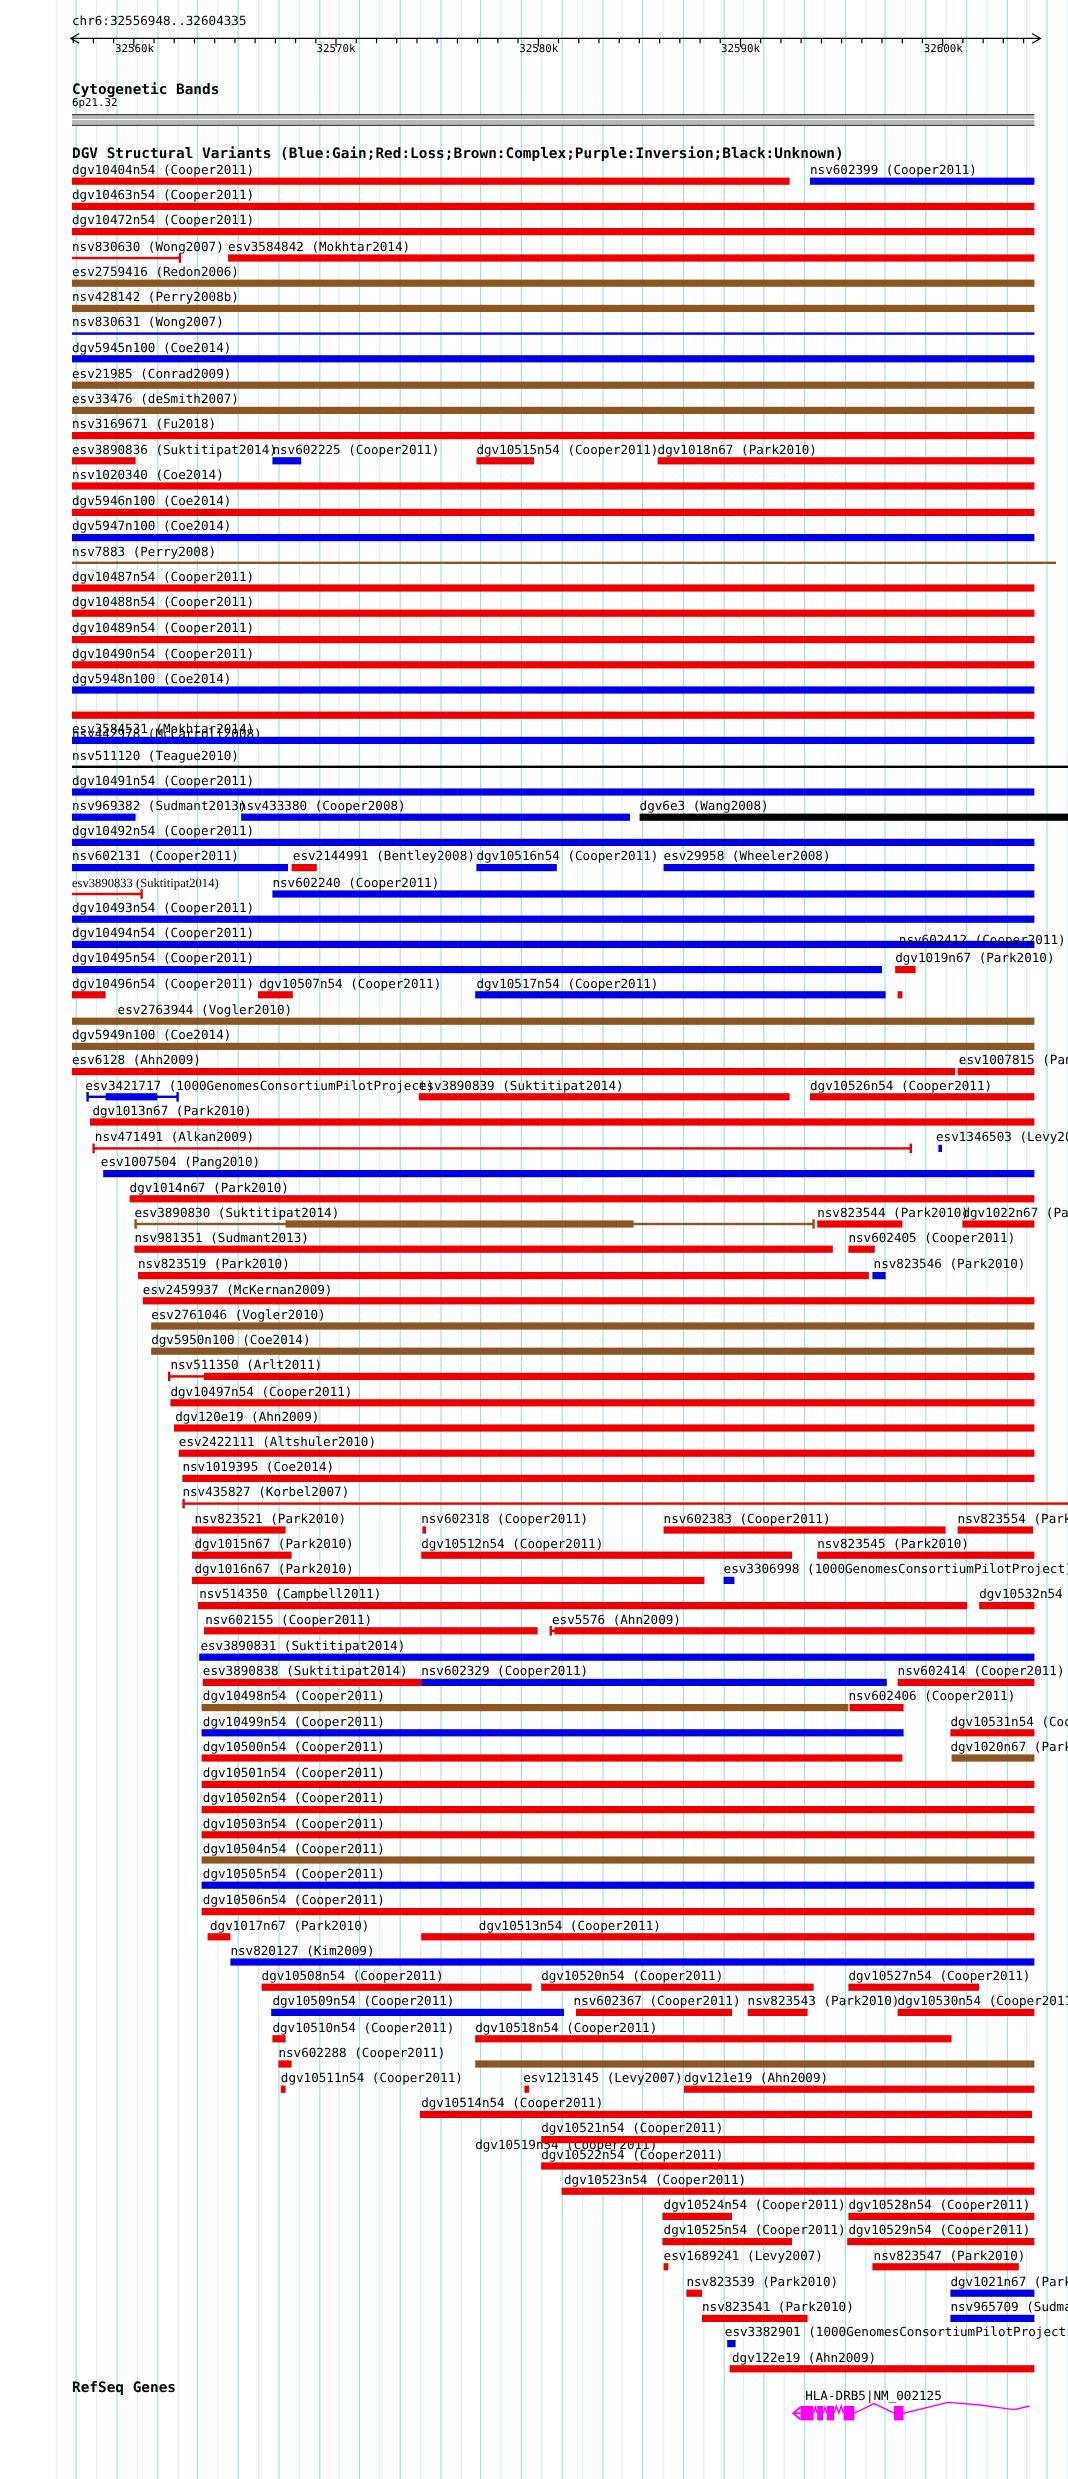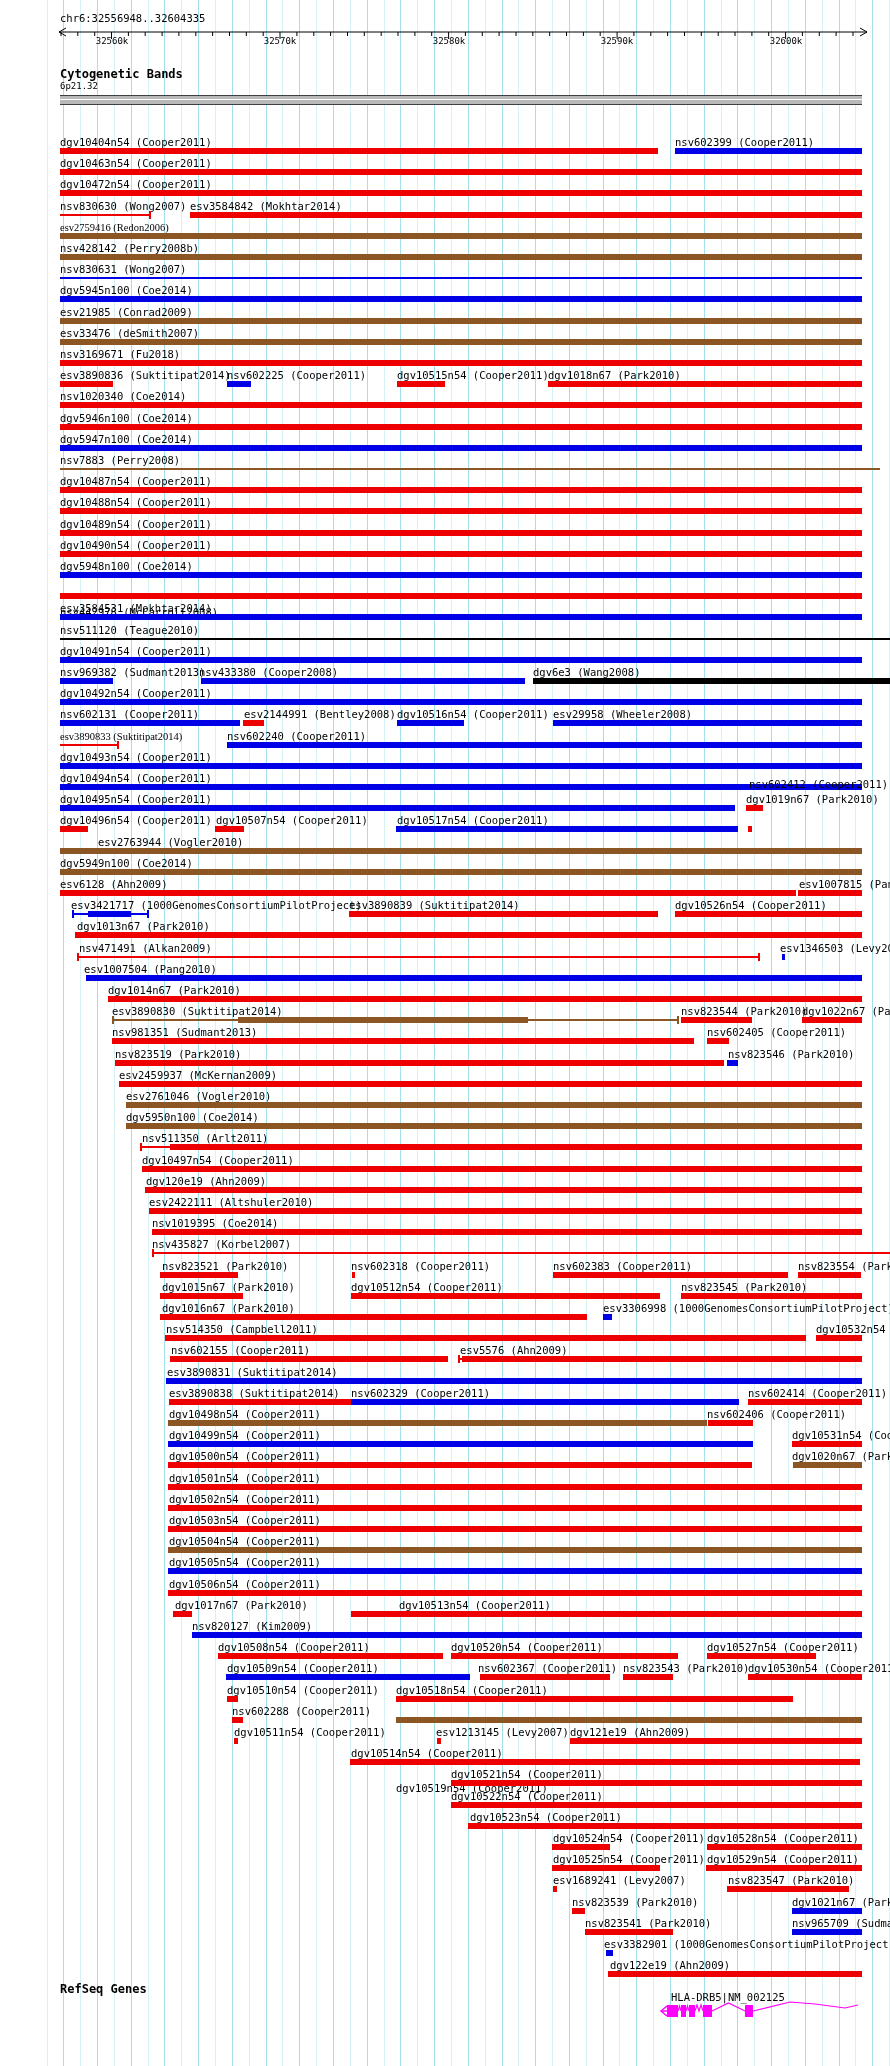--- a/index.html
+++ b/index.html
@@ -137,20 +137,21 @@
       <div class="ticklbl" style="left: 280px;">32570k</div>
       <div class="ticklbl" style="left: 449px;">32580k</div>
       <div class="ticklbl" style="left: 617px;">32590k</div>
       <div class="ticklbl" style="left: 786px;">32600k</div>
     </div>
 
   <div class="hdr" style="left:60px;top:68px;">Cytogenetic Bands</div>
   <div class="tiny" style="left:60px;top:81px;">6p21.32</div>
   <div id="cytoband-bar"></div>
 
+  <div class="hdr" style="left:60px;top:122px;">DGV Structural Variants (Blue:Gain;Red:Loss;Brown:Complex;Purple:Inversion;Black:Unknown)</div>
 
   <div id="dgv-rows">
       <div>
         <div class="vlabel" style="left: 60px; top: 137px;">dgv10404n54 (Cooper2011)</div>
         <div class="bar" style="left: 60px; top: 148px; width: 598px; background: rgb(239, 0, 0);"></div>
         <div class="vlabel" style="left: 675px; top: 137px;">nsv602399 (Cooper2011)</div>
         <div class="bar" style="left: 675px; top: 148px; width: 187px; background: rgb(0, 0, 230);"></div>
       </div>
       <div>
         <div class="vlabel" style="left: 60px; top: 158.2px;">dgv10463n54 (Cooper2011)</div>
@@ -161,21 +162,21 @@
         <div class="bar" style="left: 60px; top: 190.4px; width: 802px; background: rgb(239, 0, 0);"></div>
       </div>
       <div>
         <div class="vlabel" style="left: 60px; top: 200.6px;">nsv830630 (Wong2007)</div>
         <div class="thinline" style="left: 60px; top: 213.6px; width: 90px; background: rgb(239, 0, 0);"></div>
         <div class="cap" style="left: 149px; top: 210.6px; background: rgb(239, 0, 0);"></div>
         <div class="vlabel" style="left: 190px; top: 200.6px;">esv3584842 (Mokhtar2014)</div>
         <div class="bar" style="left: 190px; top: 211.6px; width: 672px; background: rgb(239, 0, 0);"></div>
       </div>
       <div>
-        <div class="vlabel" style="left: 60px; top: 221.8px; font-family: Liberation Serif, serif;">esv2759416 (Redon2006)</div>
+        <div class="vlabel" style="left: 60px; top: 221.8px;">esv2759416 (Redon2006)</div>
         <div class="bar" style="left: 60px; top: 232.8px; width: 802px; background: rgb(139, 85, 36);"></div>
       </div>
       <div>
         <div class="vlabel" style="left: 60px; top: 243px;">nsv428142 (Perry2008b)</div>
         <div class="bar" style="left: 60px; top: 254px; width: 802px; background: rgb(139, 85, 36);"></div>
       </div>
       <div>
         <div class="vlabel" style="left: 60px; top: 264.2px;">nsv830631 (Wong2007)</div>
         <div class="thinline" style="left: 60px; top: 277.2px; width: 802px; background: rgb(0, 0, 230);"></div>
       </div>

